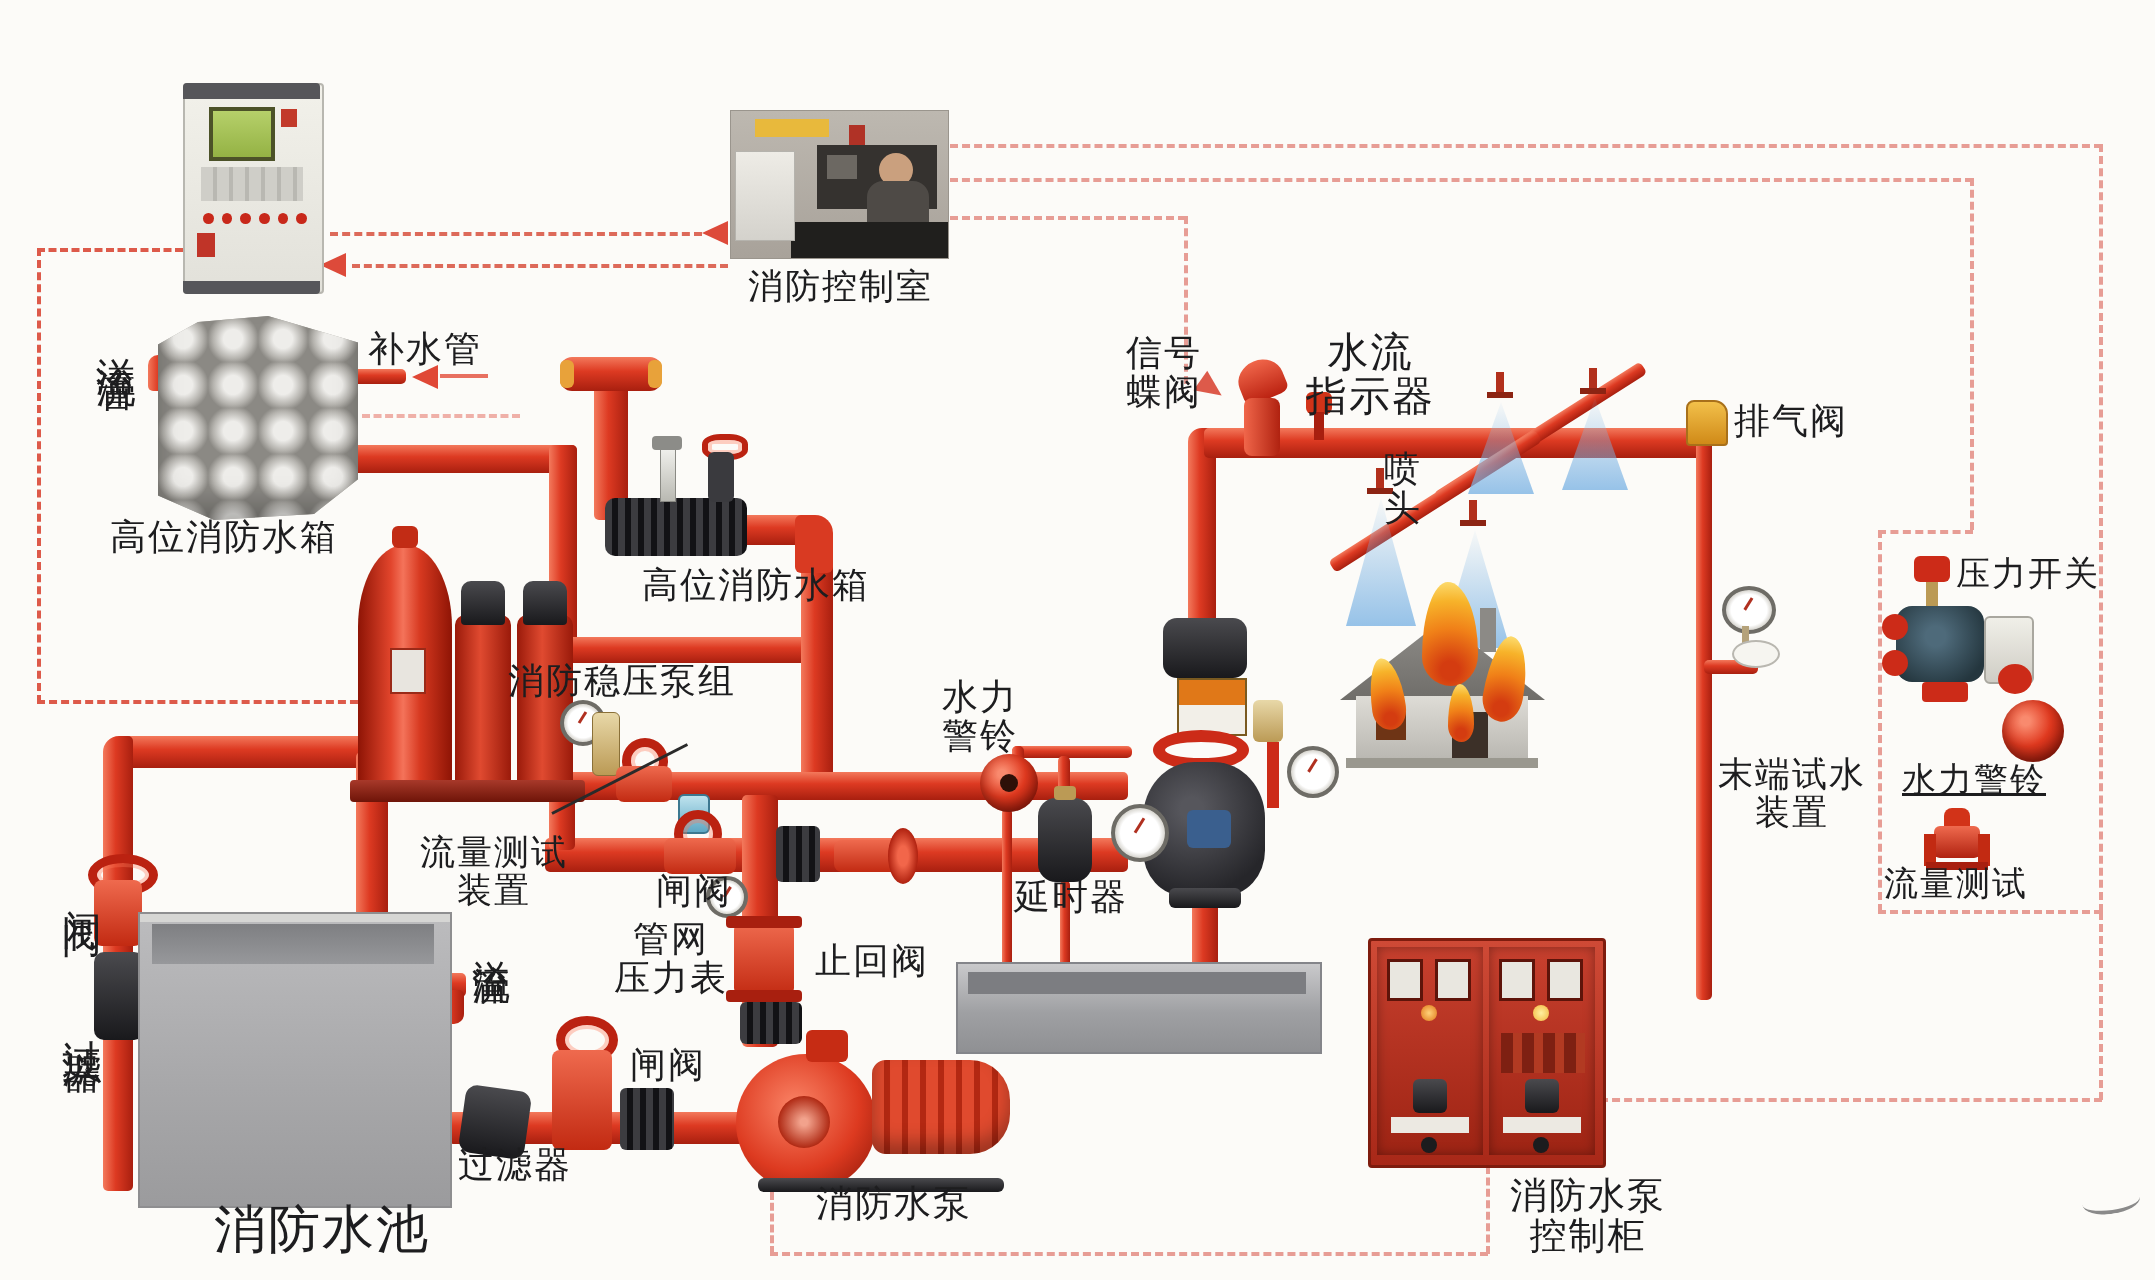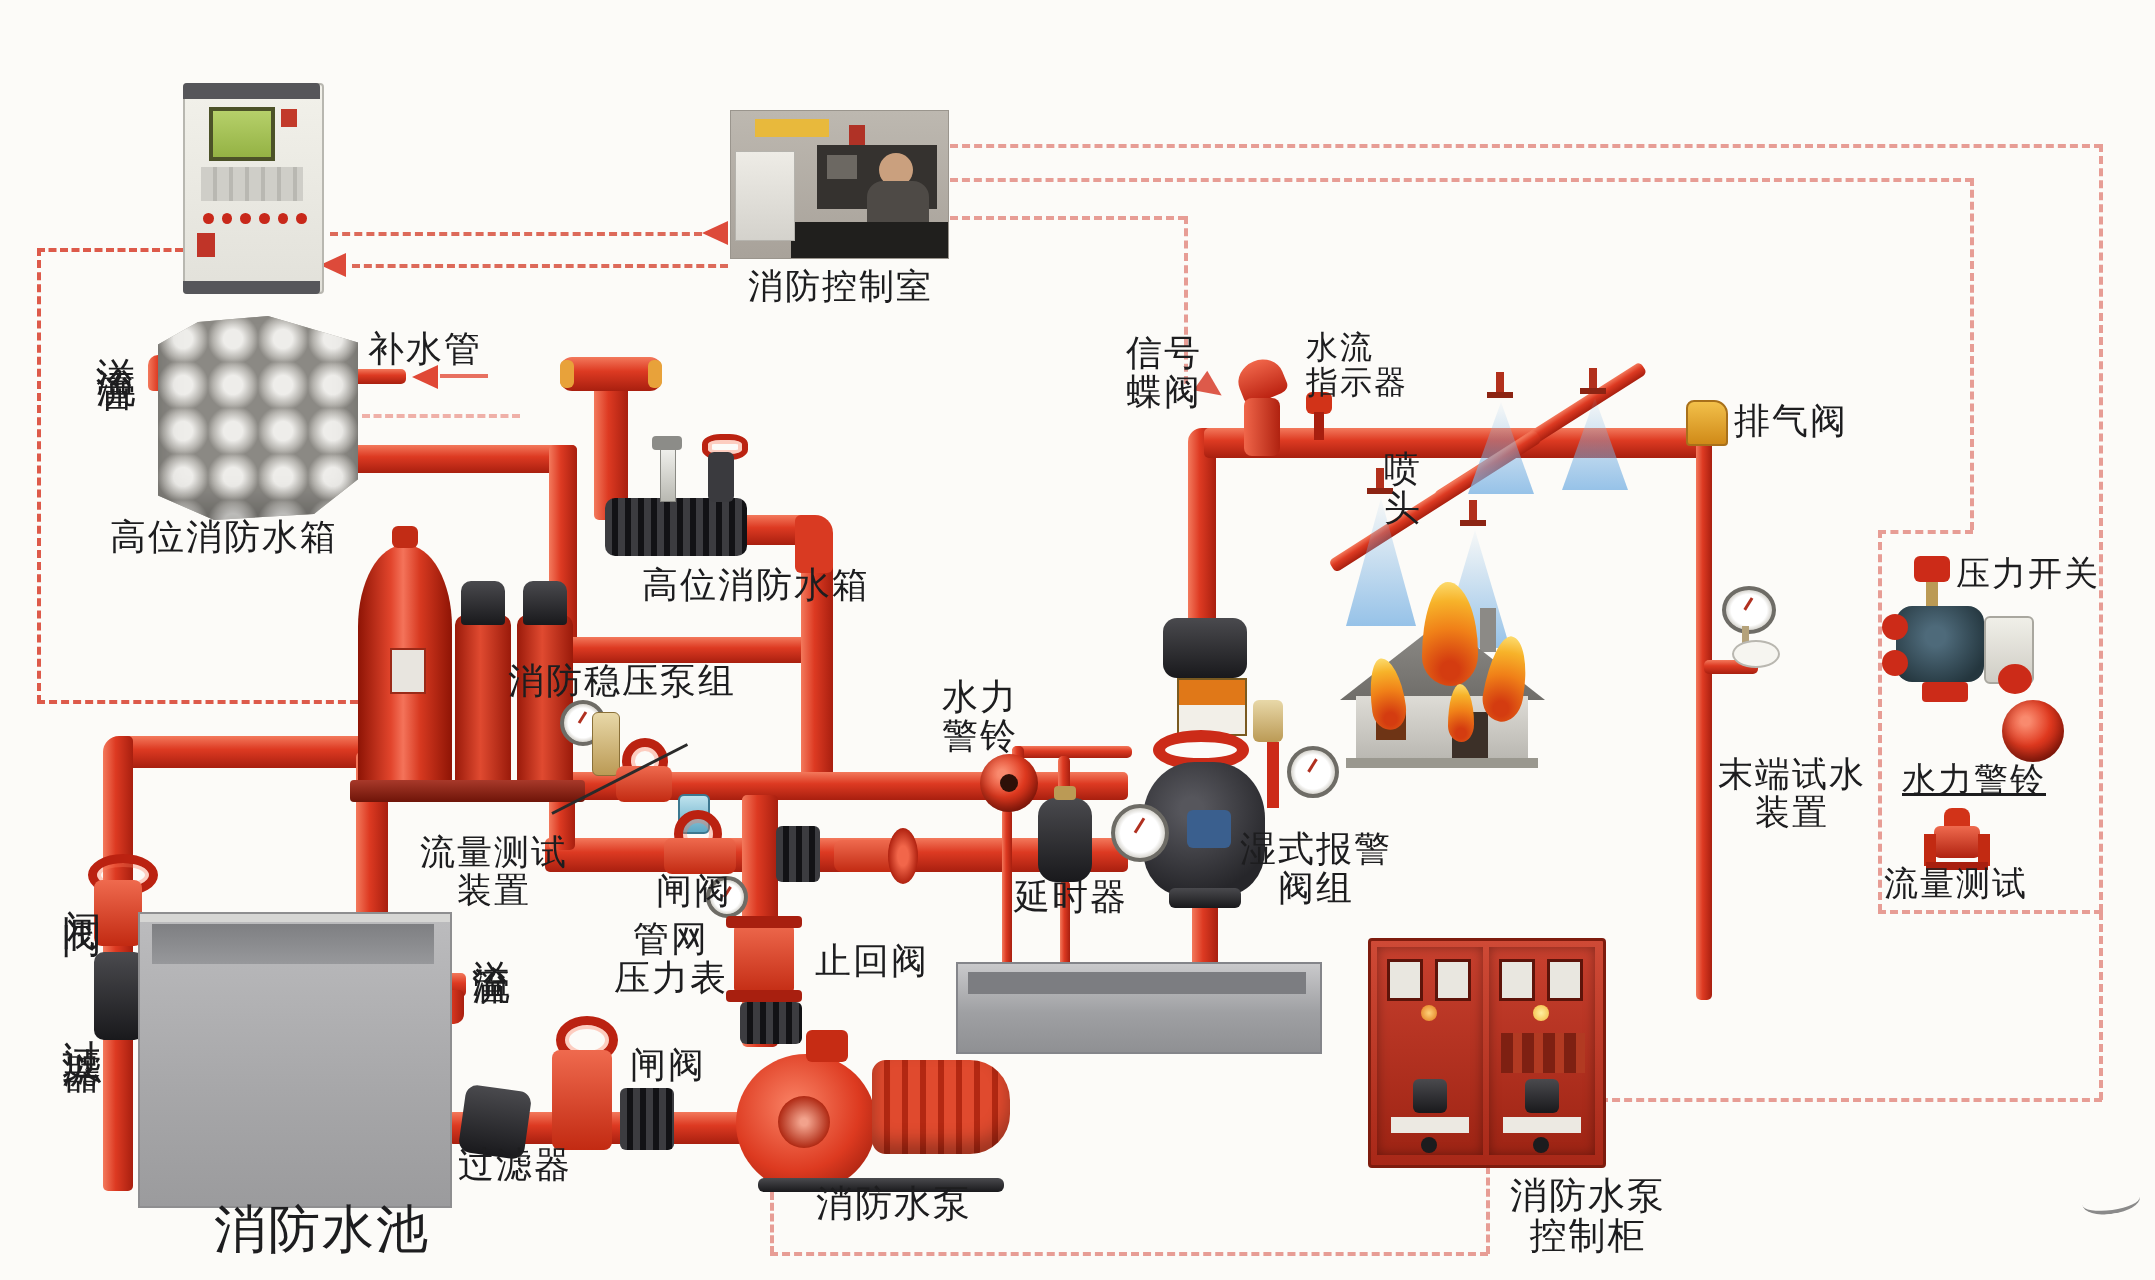--- a/index.html
+++ b/index.html
@@ -316,45 +316,41 @@
   <div class="lab" style="left:748px;top:268px;">消防控制室</div>
   <div class="lab vlab" style="left:94px;top:326px;font-size:40px;">溢流管</div>
   <div class="lab" style="left:368px;top:330px;font-size:36px;">补水管</div>
   <div class="lab" style="left:110px;top:518px;font-size:36px;">高位消防水箱</div>
   <div class="lab" style="left:642px;top:566px;font-size:36px;">高位消防水箱</div>
   <div class="lab" style="left:508px;top:662px;font-size:36px;">消防稳压泵组</div>
   <div class="lab" style="left:1126px;top:334px;font-size:36px;text-align:center;">
     <div>信号</div>
     <div>蝶阀</div>
   </div>
-  <div class="lab" style="left:1306px;top:330px;font-size:32px;text-align:left;">
+  <div class="lab" style="left:1306px;top:330px;font-size:41px;text-align:center;">
     <div>水流</div>
     <div>指示器</div>
   </div>
   <div class="lab" style="left:1384px;top:450px;font-size:36px;text-align:center;">
     <div>喷</div>
     <div>头</div>
   </div>
   <div class="lab" style="left:1734px;top:402px;font-size:36px;">排气阀</div>
   <div class="lab" style="left:1956px;top:556px;font-size:34px;">压力开关</div>
   <div class="lab" style="left:1902px;top:762px;font-size:34px;text-decoration:underline;">水力警铃</div>
   <div class="lab" style="left:1884px;top:866px;font-size:34px;">流量测试</div>
   <div class="lab" style="left:1718px;top:756px;font-size:35px;text-align:center;">
     <div>末端试水</div>
     <div>装置</div>
   </div>
   <div class="lab" style="left:942px;top:678px;font-size:36px;text-align:center;">
     <div>水力</div>
     <div>警铃</div>
   </div>
   <div class="lab" style="left:1014px;top:878px;font-size:36px;">延时器</div>
-  <div class="lab" style="left:1240px;top:830px;font-size:36px;text-align:center;">
-    <div>湿式报警</div>
-    <div>阀组</div>
-  </div>
   <div class="lab" style="left:420px;top:834px;font-size:35px;text-align:center;">
     <div>流量测试</div>
     <div>装置</div>
   </div>
   <div class="lab" style="left:656px;top:872px;font-size:36px;">闸阀</div>
   <div class="lab" style="left:614px;top:920px;font-size:36px;text-align:center;">
     <div>管网</div>
     <div>压力表</div>
   </div>
   <div class="lab" style="left:815px;top:942px;font-size:36px;">止回阀</div>

